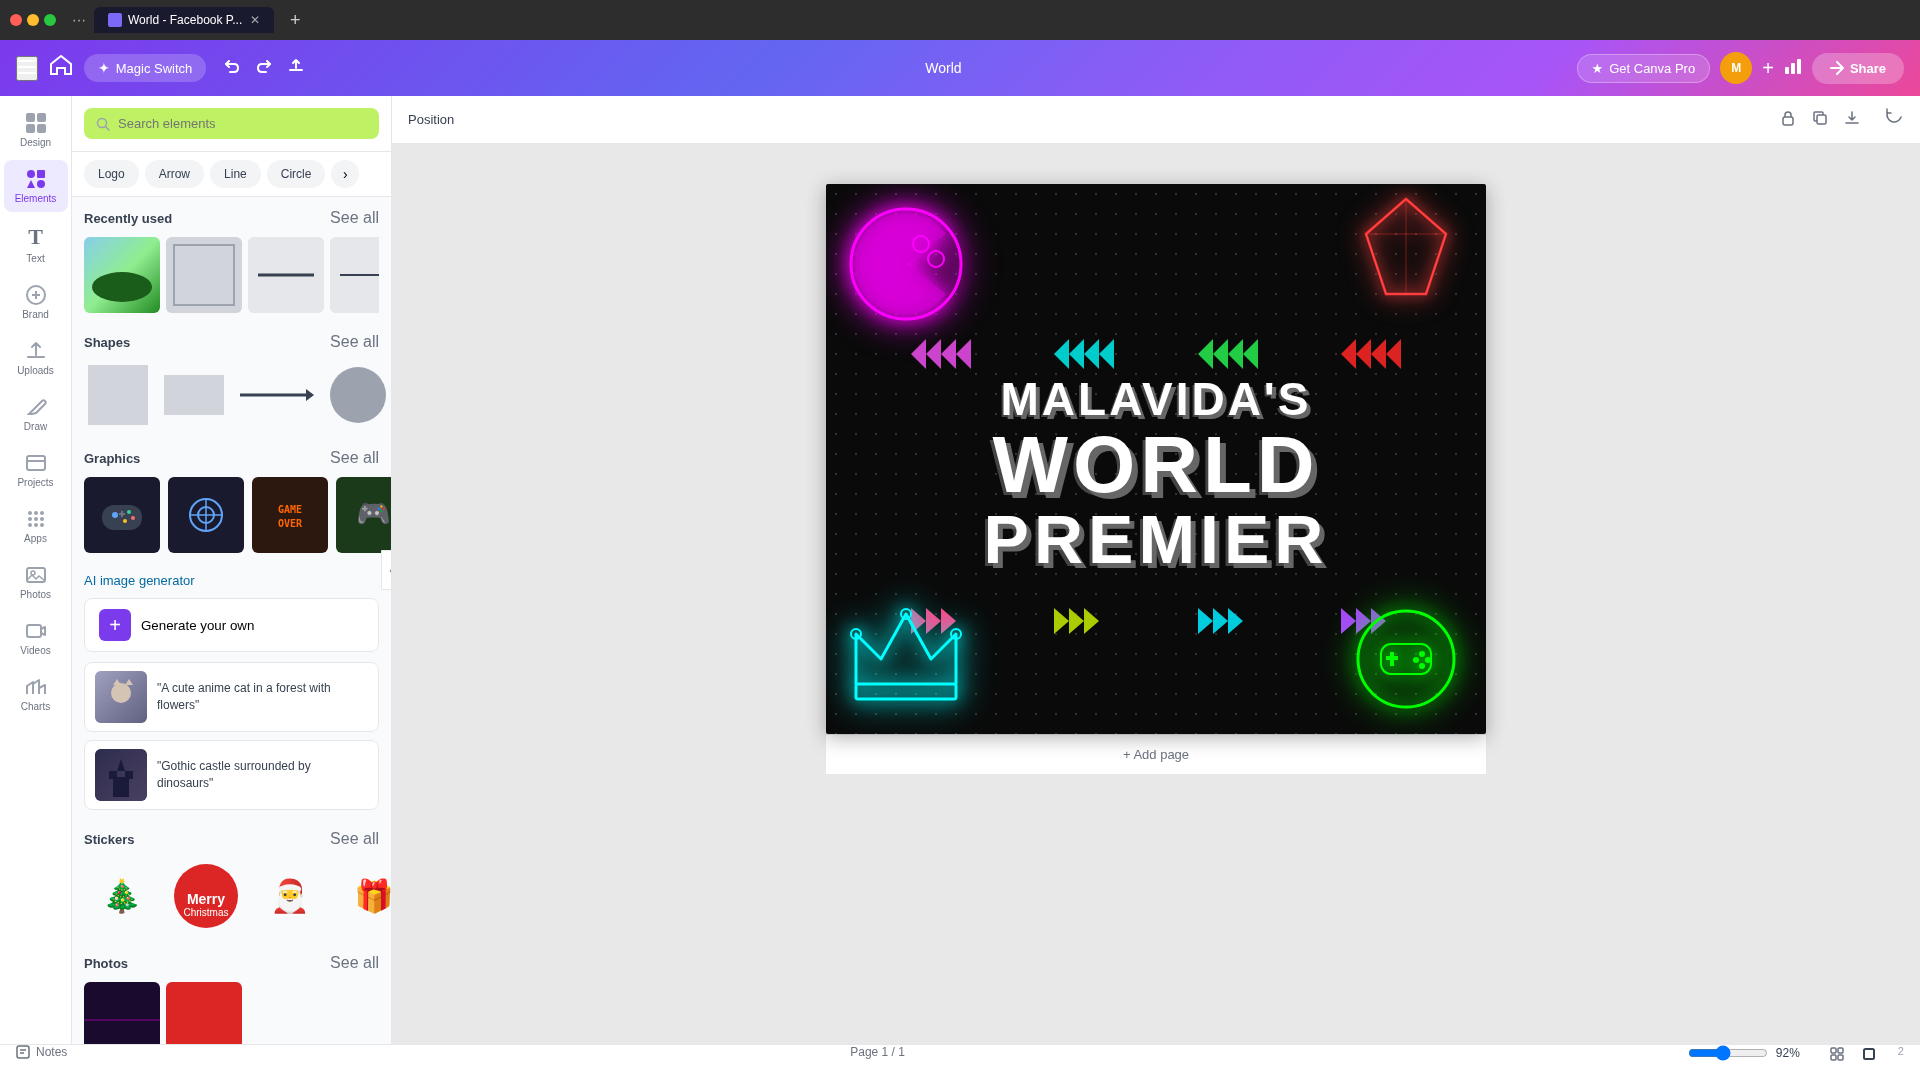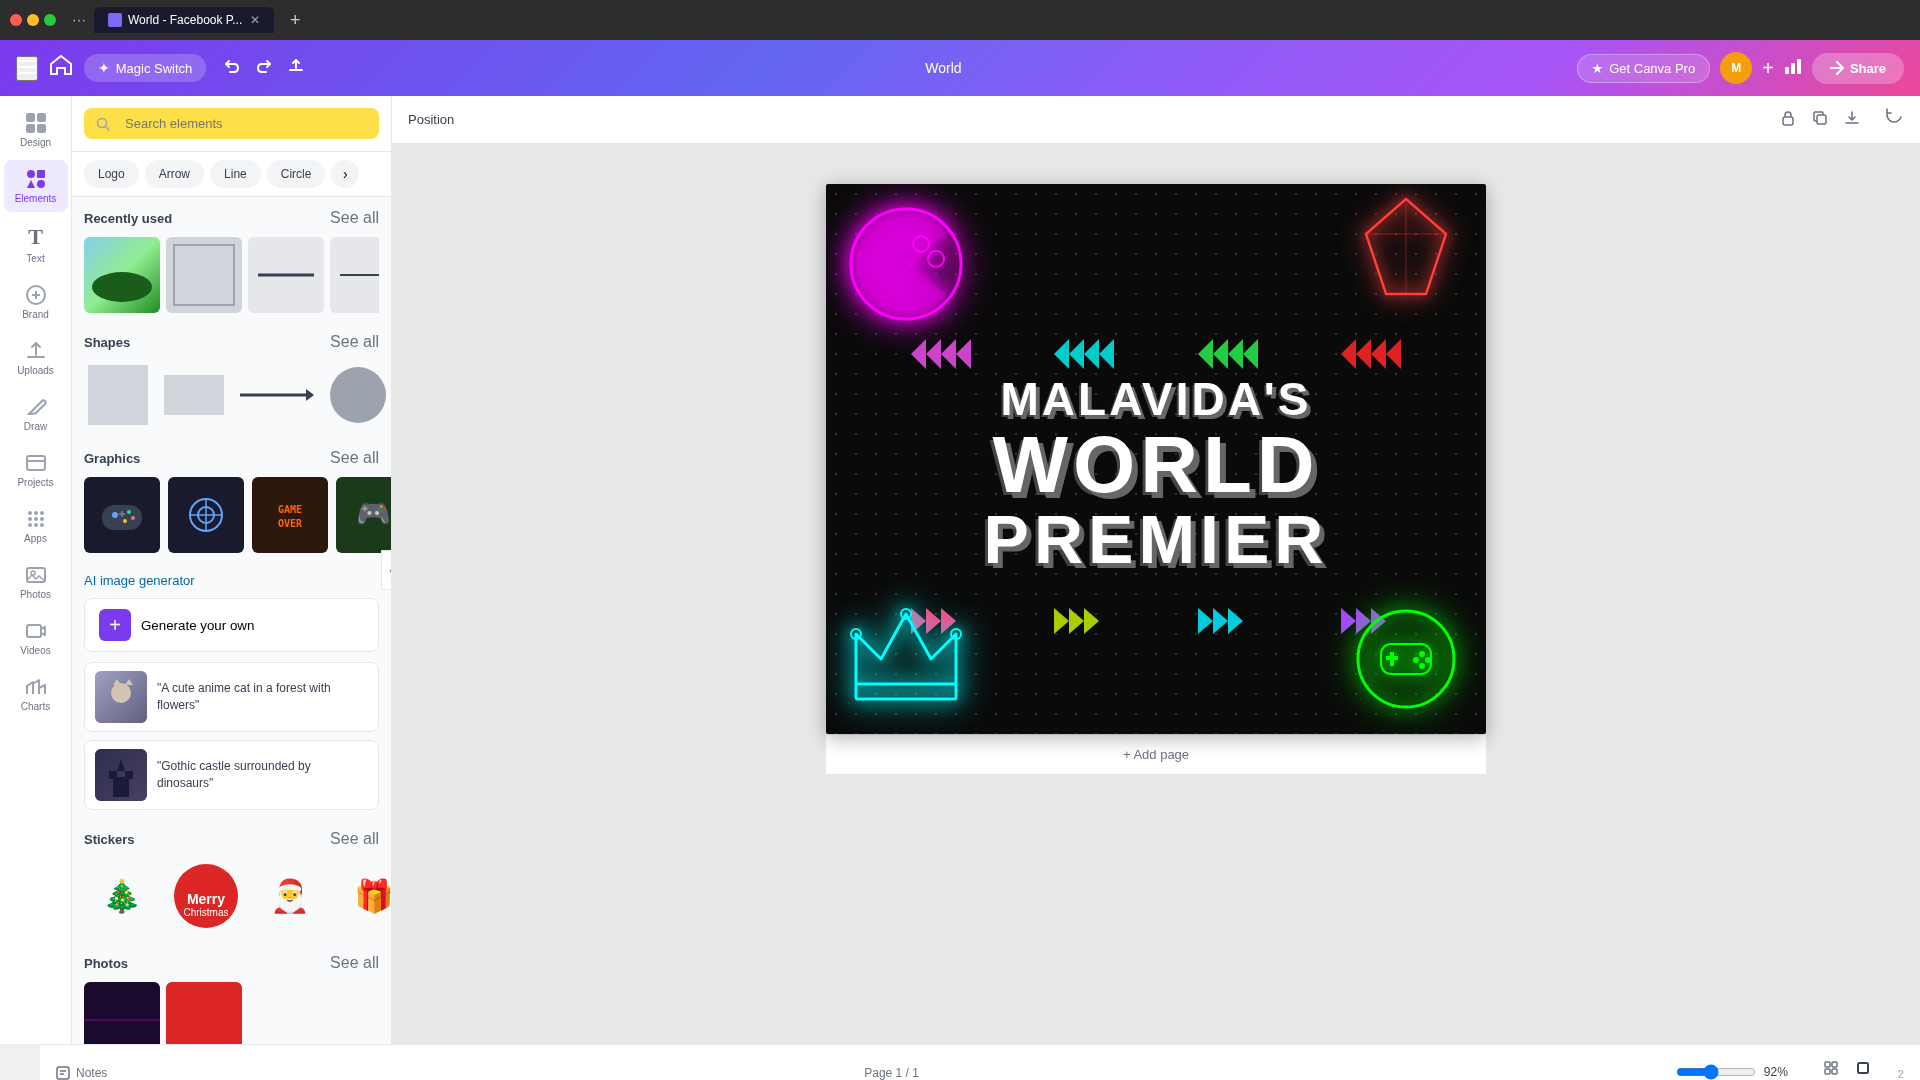--- a/index.html
+++ b/index.html
@@ -140,24 +140,24 @@
       flex-shrink: 0;
     }
     .panel-search {
       padding: 12px;
       background: white;
       border-bottom: 1px solid #e5e7eb;
     }
     .search-box {
       display: flex;
       align-items: center;
-      background: #fde047;
+      background: #bef264;
       border-radius: 8px;
       padding: 8px 12px;
-      gap: 15px;
+      gap: 8px;
     }
     .search-box input {
       border: none;
       background: none;
       flex: 1;
       font-size: 13px;
       color: #374151;
       outline: none;
     }
 
@@ -424,25 +424,24 @@
       width: 120px;
       height: 110px;
     }
 
     
     .bottom-bar {
       height: 36px;
       background: white;
       border-top: 1px solid #e5e7eb;
       display: flex;
-      align-items: flex-end;
+      align-items: flex-start;
       padding: 0 16px;
-      gap: 18px;
-      flex-shrink: 0;
-      margin-left: 40px;
+      gap: 12px;
+      flex-shrink: 0;
     }
     .notes-btn { display: flex; align-items: center; gap: 6px; font-size: 12px; color: #6b7280; background: none; border: none; cursor: pointer; }
     .page-info { font-size: 12px; color: #6b7280; margin-left: auto; }
     .zoom-slider { width: 80px; }
     .view-btns { display: flex; gap: 6px; }
     .view-btn { background: none; border: none; cursor: pointer; font-size: 14px; color: #6b7280; padding: 2px 6px; }
 
     
     .panel-content::-webkit-scrollbar { width: 6px; }
     .panel-content::-webkit-scrollbar-track { background: transparent; }

